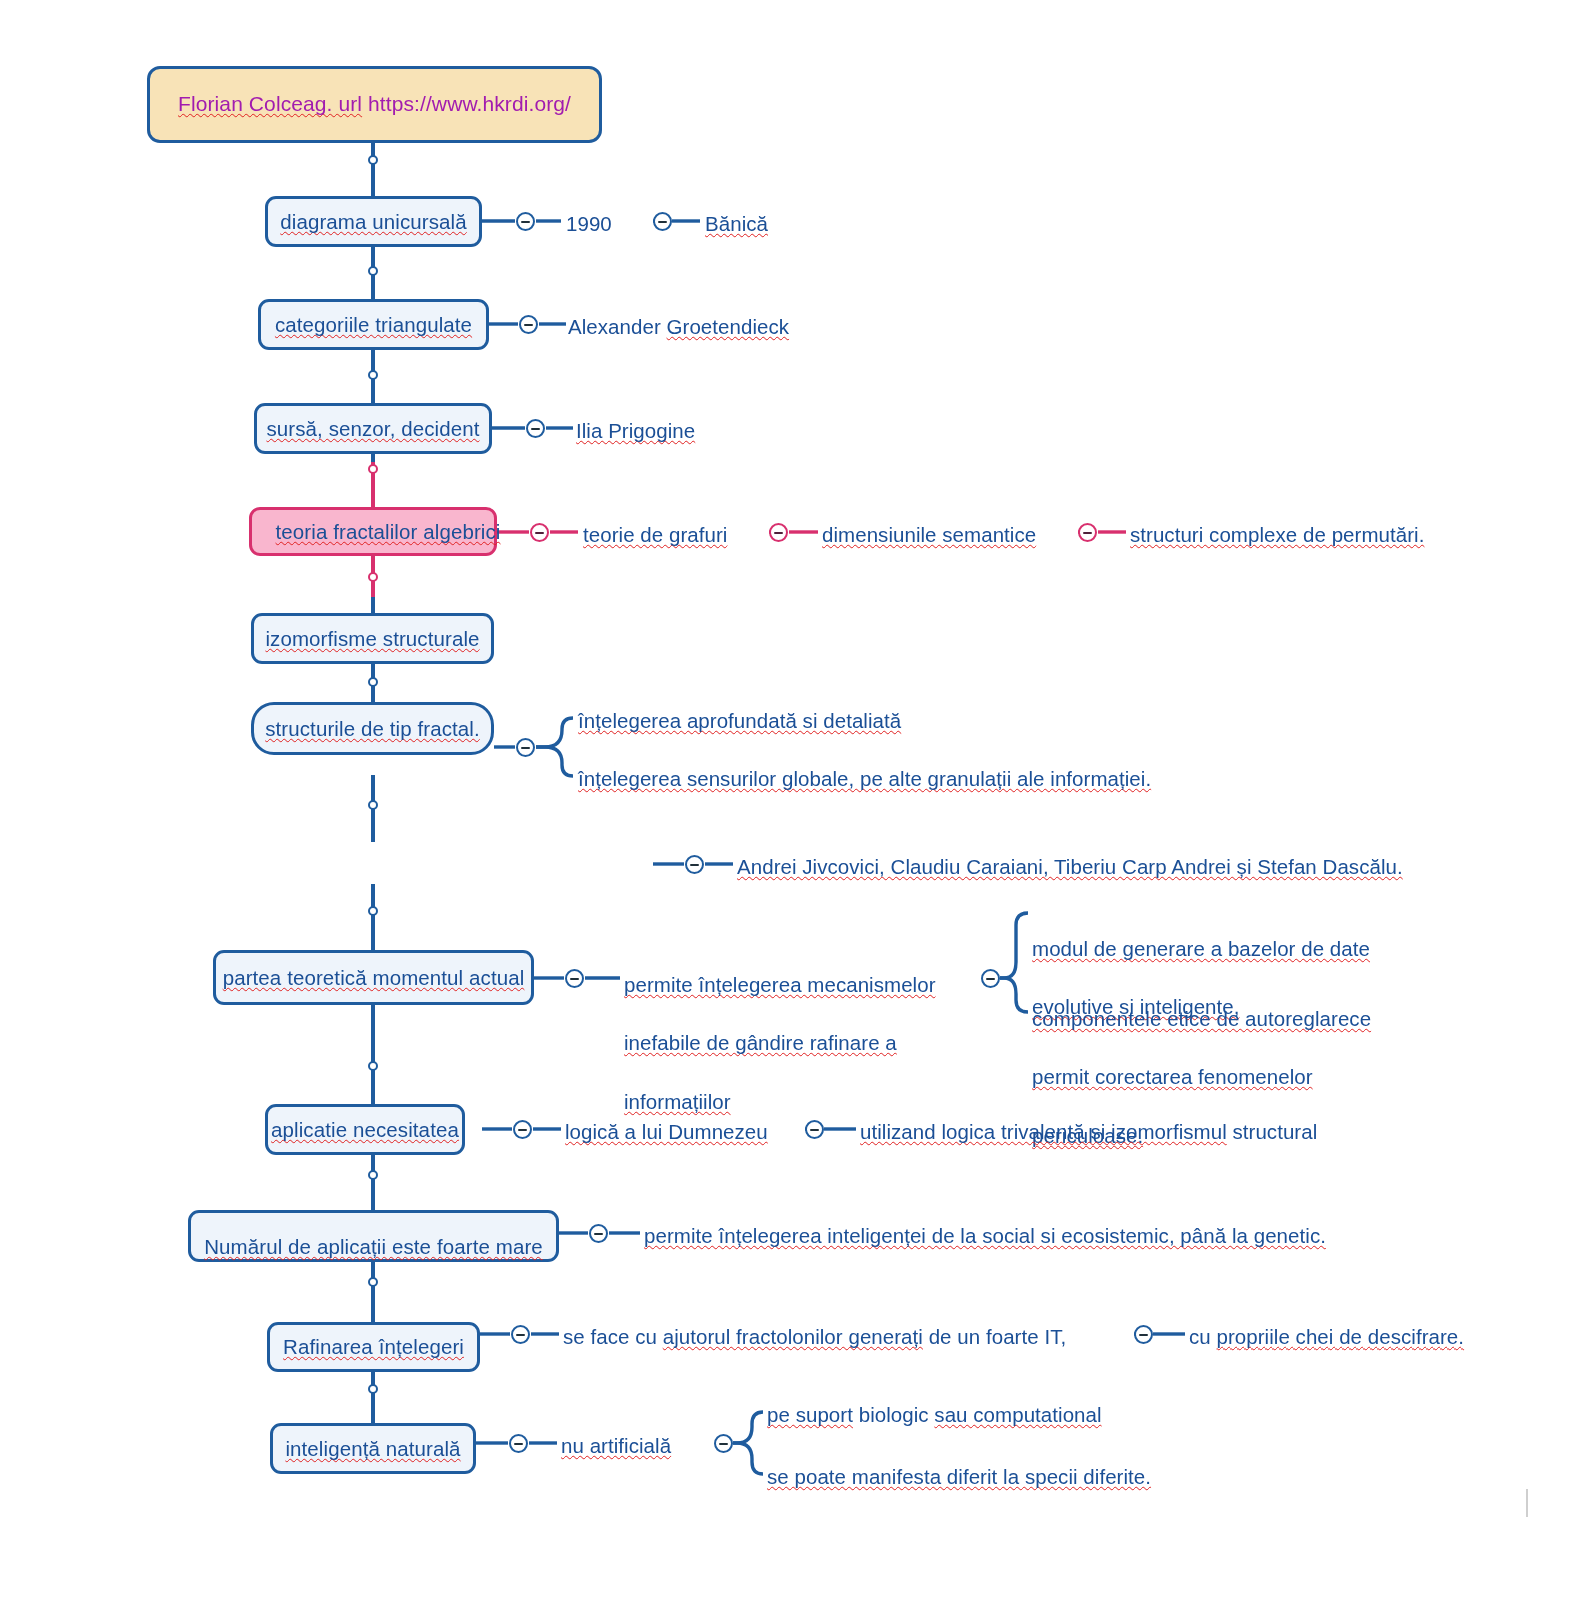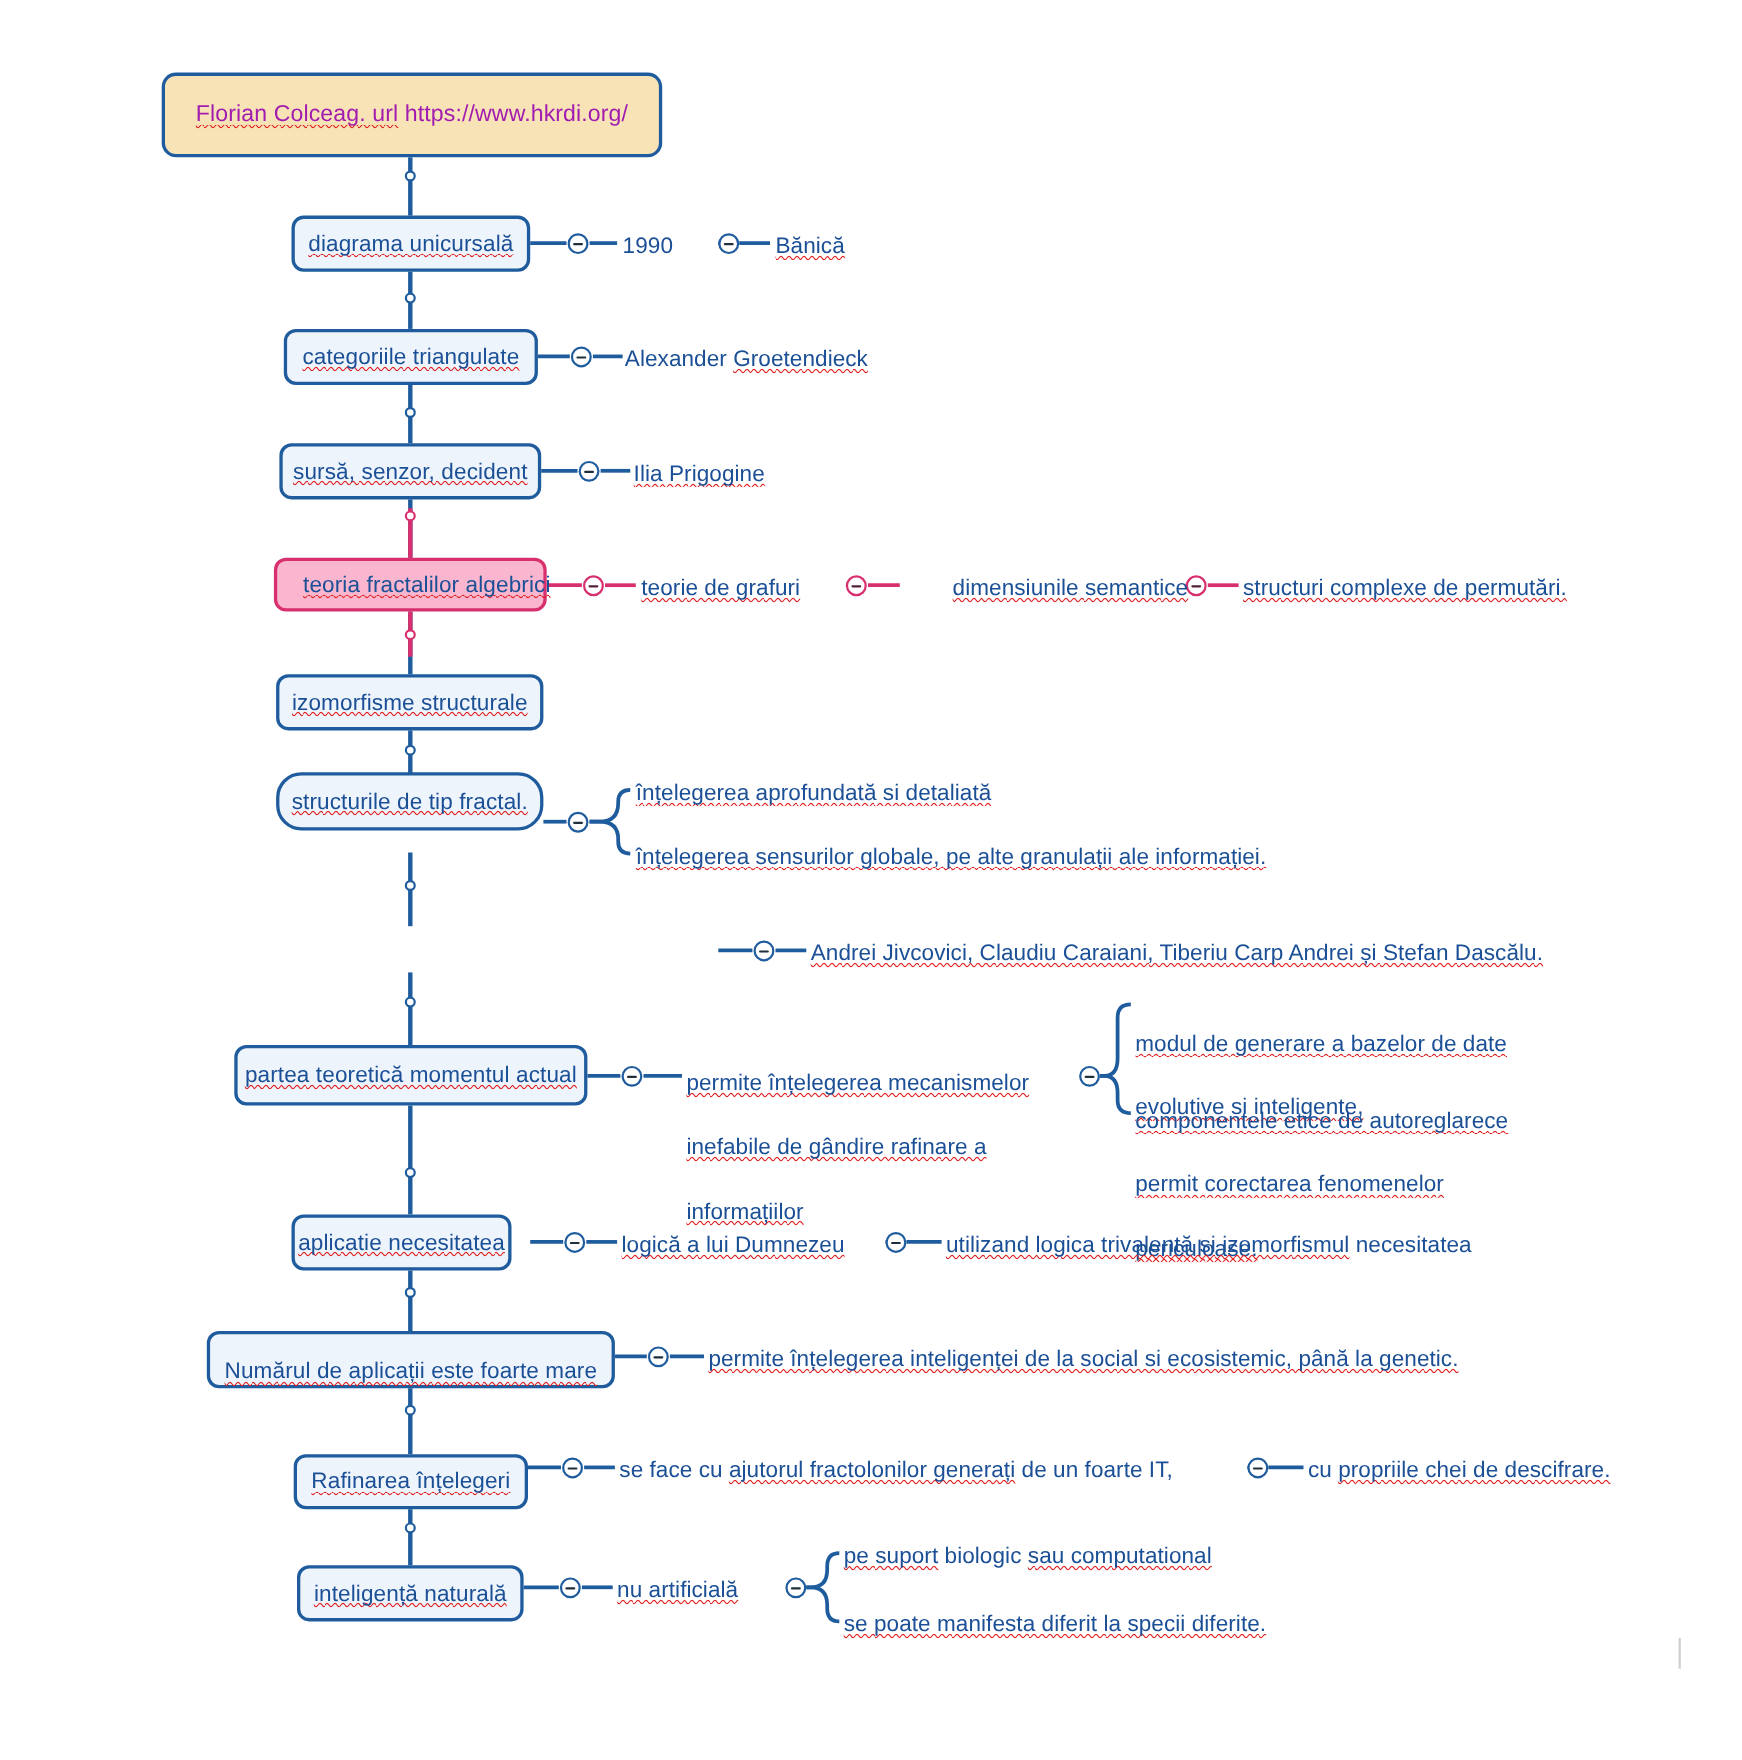--- a/index.html
+++ b/index.html
@@ -307,21 +307,21 @@
     <span>Alexander </span><span class="sq">Groetendieck</span>
   </div>
 
   <div class="leaf nowrap sq" style="left:576px; top:416px;">
     <span>Ilia Prigogine</span>
   </div>
 
   <div class="leaf nowrap sq" style="left:583px; top:520px;">
     <span>teorie de grafuri</span>
   </div>
-  <div class="leaf nowrap sq" style="left:822px; top:520px;margin-left:44px;">
+  <div class="leaf nowrap sq" style="left:822px; top:520px;">
     <span>dimensiunile semantice</span>
   </div>
   <div class="leaf nowrap sq" style="left:1130px; top:520px;">
     <span>structuri complexe de permutări.</span>
   </div>
 
   <div class="leaf nowrap sq" style="left:578px; top:706px;">
     <span>înțelegerea aprofundată si detaliată</span>
   </div>
   <div class="leaf nowrap sq" style="left:578px; top:764px;">
@@ -346,21 +346,21 @@
   <div class="leaf" style="left:1032px; top:975px; width:370px;">
     <div class="sq">componentele etice de autoreglarece</div>
     <div class="sq">permit corectarea fenomenelor</div>
     <div class="sq">periculoase.</div>
   </div>
 
   <div class="leaf nowrap sq" style="left:565px; top:1117px;">
     <span>logică a lui Dumnezeu</span>
   </div>
   <div class="leaf nowrap" style="left:860px; top:1117px;">
-    <span class="sq">utilizand logica trivalentă si izomorfismul</span><span> necesitatea</span>
+    <span class="sq">utilizand logica trivalentă si izomorfismul</span><span> structural</span>
   </div>
 
   <div class="leaf nowrap sq" style="left:644px; top:1221px;">
     <span>permite înțelegerea inteligenței de la social si ecosistemic, până la genetic.</span>
   </div>
 
   <div class="leaf nowrap" style="left:563px; top:1322px;">
     <span>se face cu </span><span class="sq">ajutorul fractolonilor generați</span><span> de un foarte IT,</span>
   </div>
   <div class="leaf nowrap" style="left:1189px; top:1322px;">

